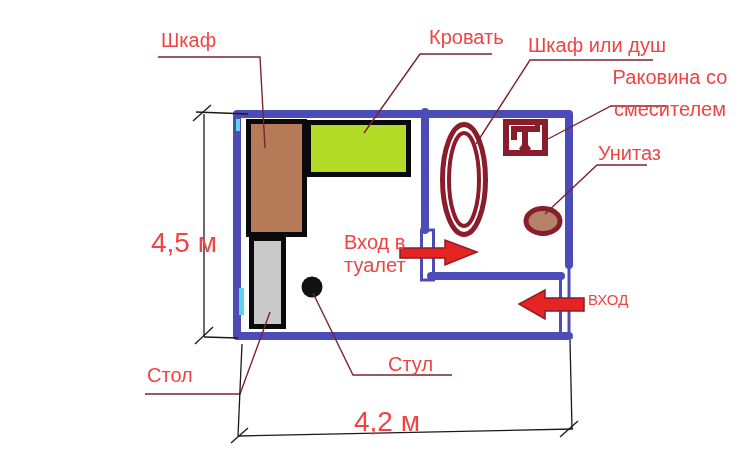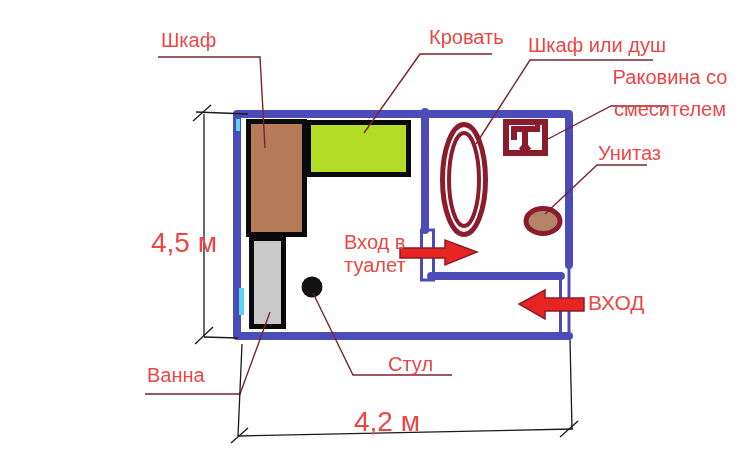--- a/index.html
+++ b/index.html
@@ -6,21 +6,21 @@
   .canvas{position:relative;width:754px;height:466px;background:#ffffff;overflow:hidden;
           font-family:"Liberation Sans", sans-serif;}
   .canvas svg{position:absolute;left:0;top:0;}
   .lbl{position:absolute;font-weight:400;font-size:20px;color:#ef4444;white-space:pre-line;}
   .lbl-shkaf{left:161px;top:29px;}
   .lbl-krovat{left:429px;top:26px;}
   .lbl-vanna{left:528px;top:34px;}
   .lbl-rakovina{left:600px;top:61px;width:140px;text-align:center;line-height:32px;}
   .lbl-unitaz{left:598px;top:142px;}
   .lbl-vhod-tualet{left:332px;top:231px;line-height:23px;margin-left:12px;}
-  .lbl-vhod{left:588px;top:291px;font-size:21px;}
+  .lbl-vhod{left:588px;top:291px;font-size:15px;}
   .lbl-stol{left:147px;top:364px;}
   .lbl-stul{left:388px;top:353px;}
   .lbl-dim{font-size:28px;}
   .lbl-dim45{left:151px;top:227px;}
   .lbl-dim55{left:354px;top:406px;}
 </style>
 </head>
 <body>
 
 <div class="canvas">
@@ -94,17 +94,17 @@
 
   <div class="lbl lbl-shkaf">Шкаф</div>
   <div class="lbl lbl-krovat">Кровать</div>
   <div class="lbl lbl-vanna">Шкаф или душ</div>
   <div class="lbl lbl-rakovina">Раковина со
 смесителем</div>
   <div class="lbl lbl-unitaz">Унитаз</div>
   <div class="lbl lbl-vhod-tualet">Вход в
 туалет</div>
   <div class="lbl lbl-vhod">ВХОД</div>
-  <div class="lbl lbl-stol">Ванна</div>
+  <div class="lbl lbl-stol">Стол</div>
   <div class="lbl lbl-stul">Стул</div>
   <div class="lbl lbl-dim lbl-dim45">4,5 м</div>
   <div class="lbl lbl-dim lbl-dim55">4,2 м</div>
 </div>
 
 </body></html>

